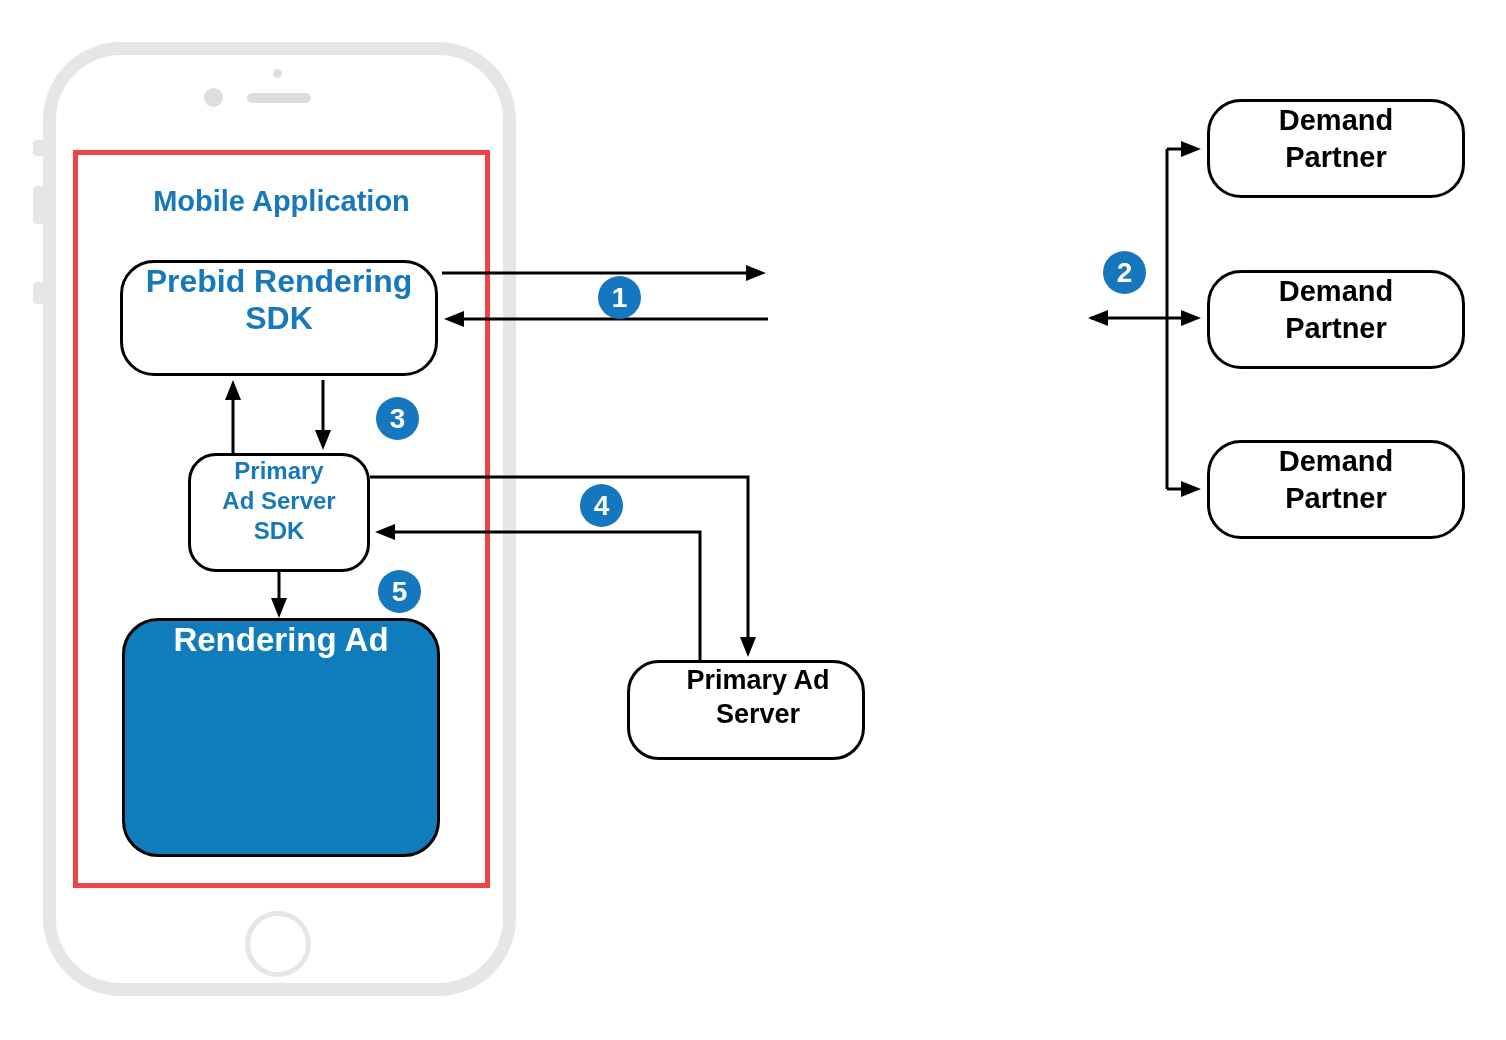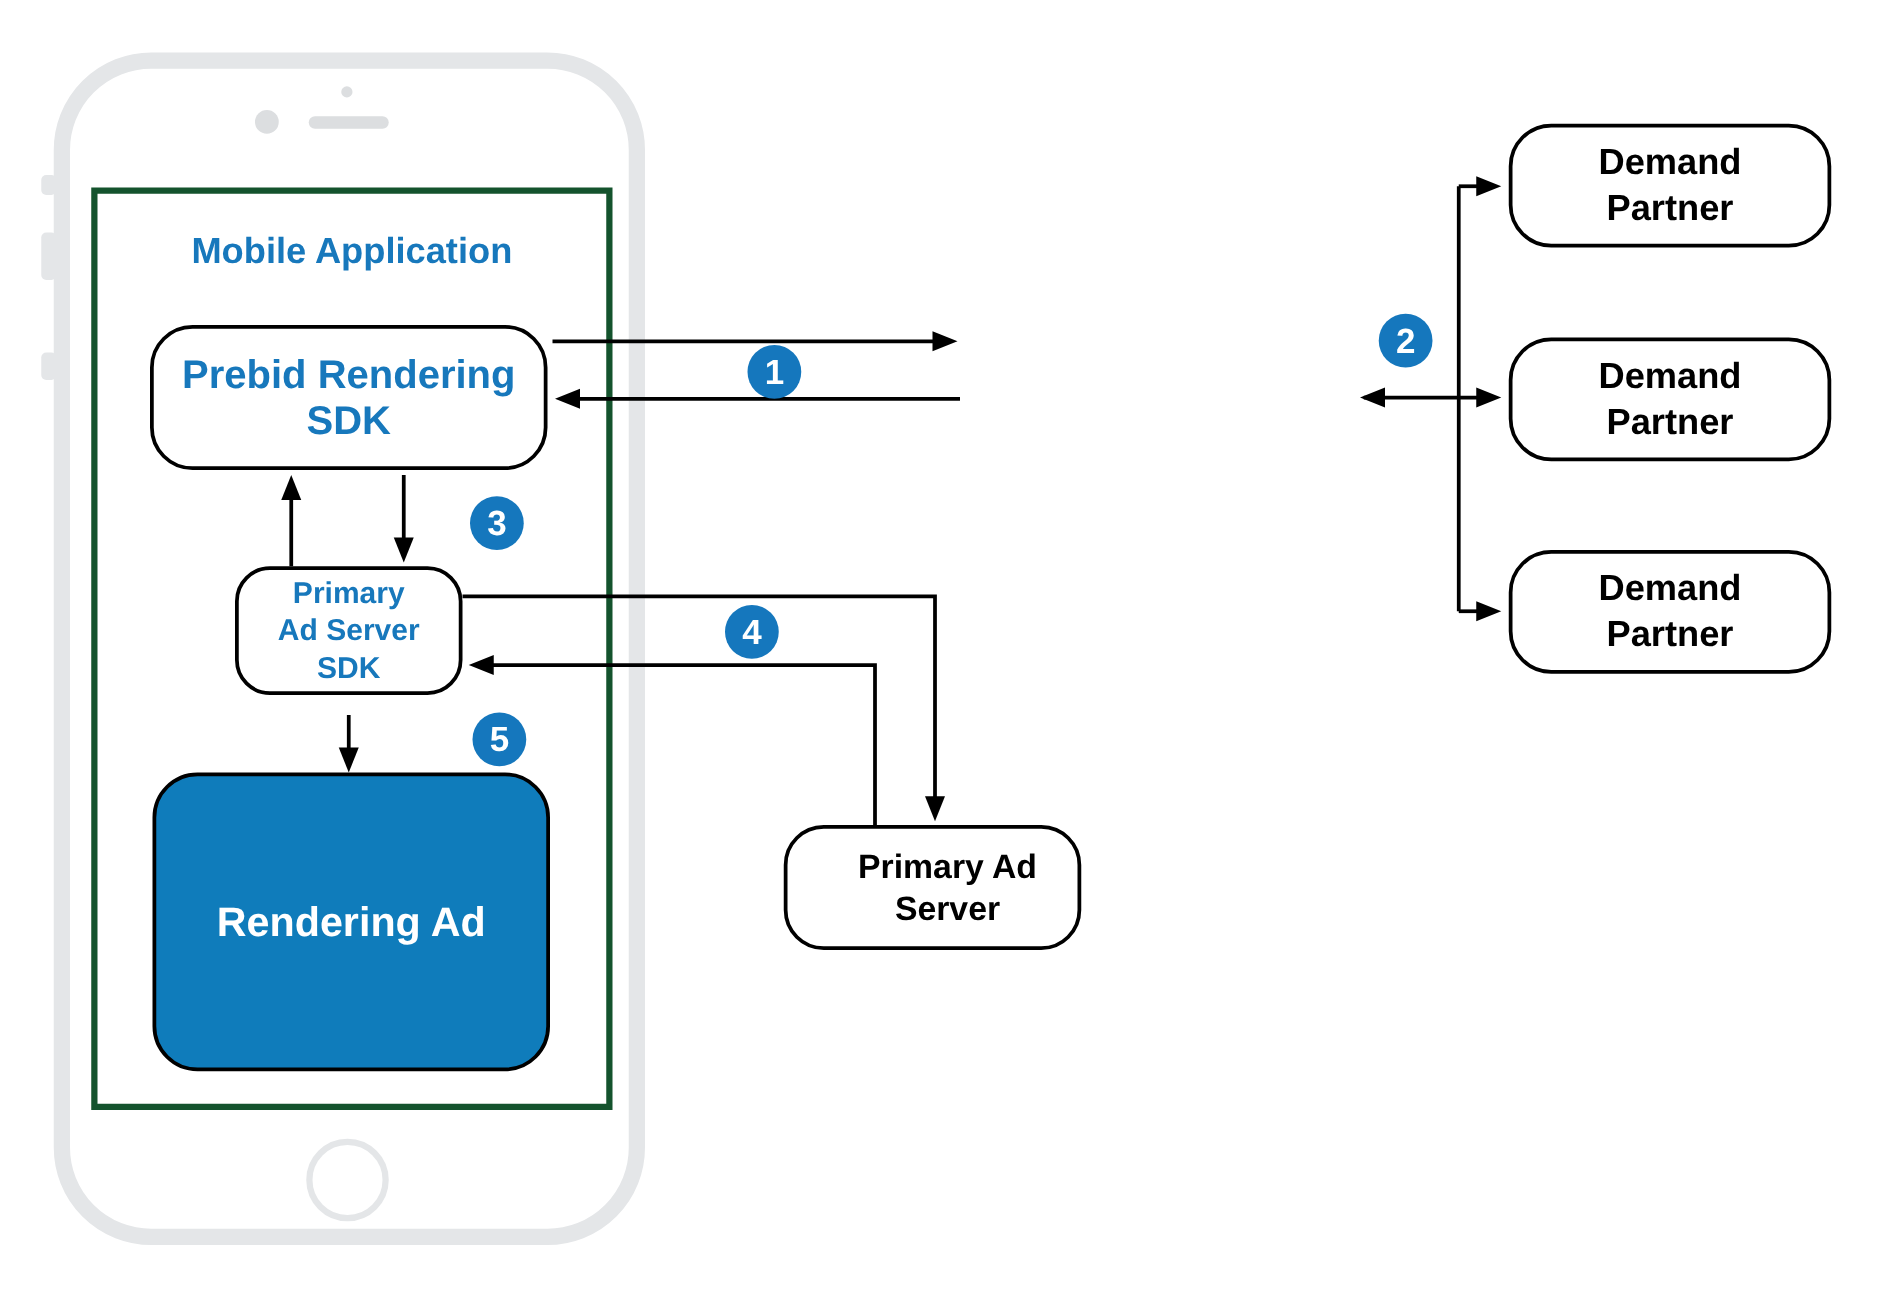--- a/index.html
+++ b/index.html
@@ -38,51 +38,51 @@
     border-radius: 50%;
     background: #ffffff;
     box-sizing: border-box;
   }
 
   
   .screen {
     position: absolute;
     left: 17px; top: 95px;
     width: 417px; height: 738px;
-    border: 5px solid #14532d;
+    border: 5px solid #ef4444;
     background: #ffffff;
     box-sizing: border-box;
   }
   .screen-title {
     position: absolute;
     left: 0; top: 30px;
     width: 100%;
     text-align: center;
     font-size: 29px;
     font-weight: bold;
     color: #1778BC;
   }
 
   
   .node {
     position: absolute;
     border: 3px solid #000000;
     background: #ffffff;
     box-sizing: border-box;
     display: flex;
-    align-items: center;
+    align-items: flex-start;
     justify-content: center;
     text-align: center;
   }
   .node .label { white-space: pre-line; font-weight: bold; }
 
   .prebid-rendering-sdk { left: 42px; top: 105px; width: 318px; height: 116px; border-radius: 34px; }
   .prebid-rendering-sdk .label { color: #1778BC; font-size: 32px; line-height: 37px; }
 
-  .primary-ad-server-sdk { left: 110px; top: 298px; width: 182px; height: 103px; border-radius: 28px; }
+  .primary-ad-server-sdk { left: 110px; top: 298px; width: 182px; height: 119px; border-radius: 28px; }
   .primary-ad-server-sdk .label { color: #1778BC; font-size: 24px; line-height: 30px; }
 
   .rendered-ad { left: 44px; top: 463px; width: 318px; height: 239px; border-radius: 36px; background: #0F7CBB; }
   .rendered-ad .label { color: #ffffff; font-size: 33px; }
 
   .prebid-server {
     left: 768px; top: 202px; width: 317px; height: 236px; border-radius: 42px;
     flex-direction: column; justify-content: flex-start; padding-top: 100px;
   }
   .prebid-server .label { color: #000000; font-size: 33px; line-height: 38px; }

